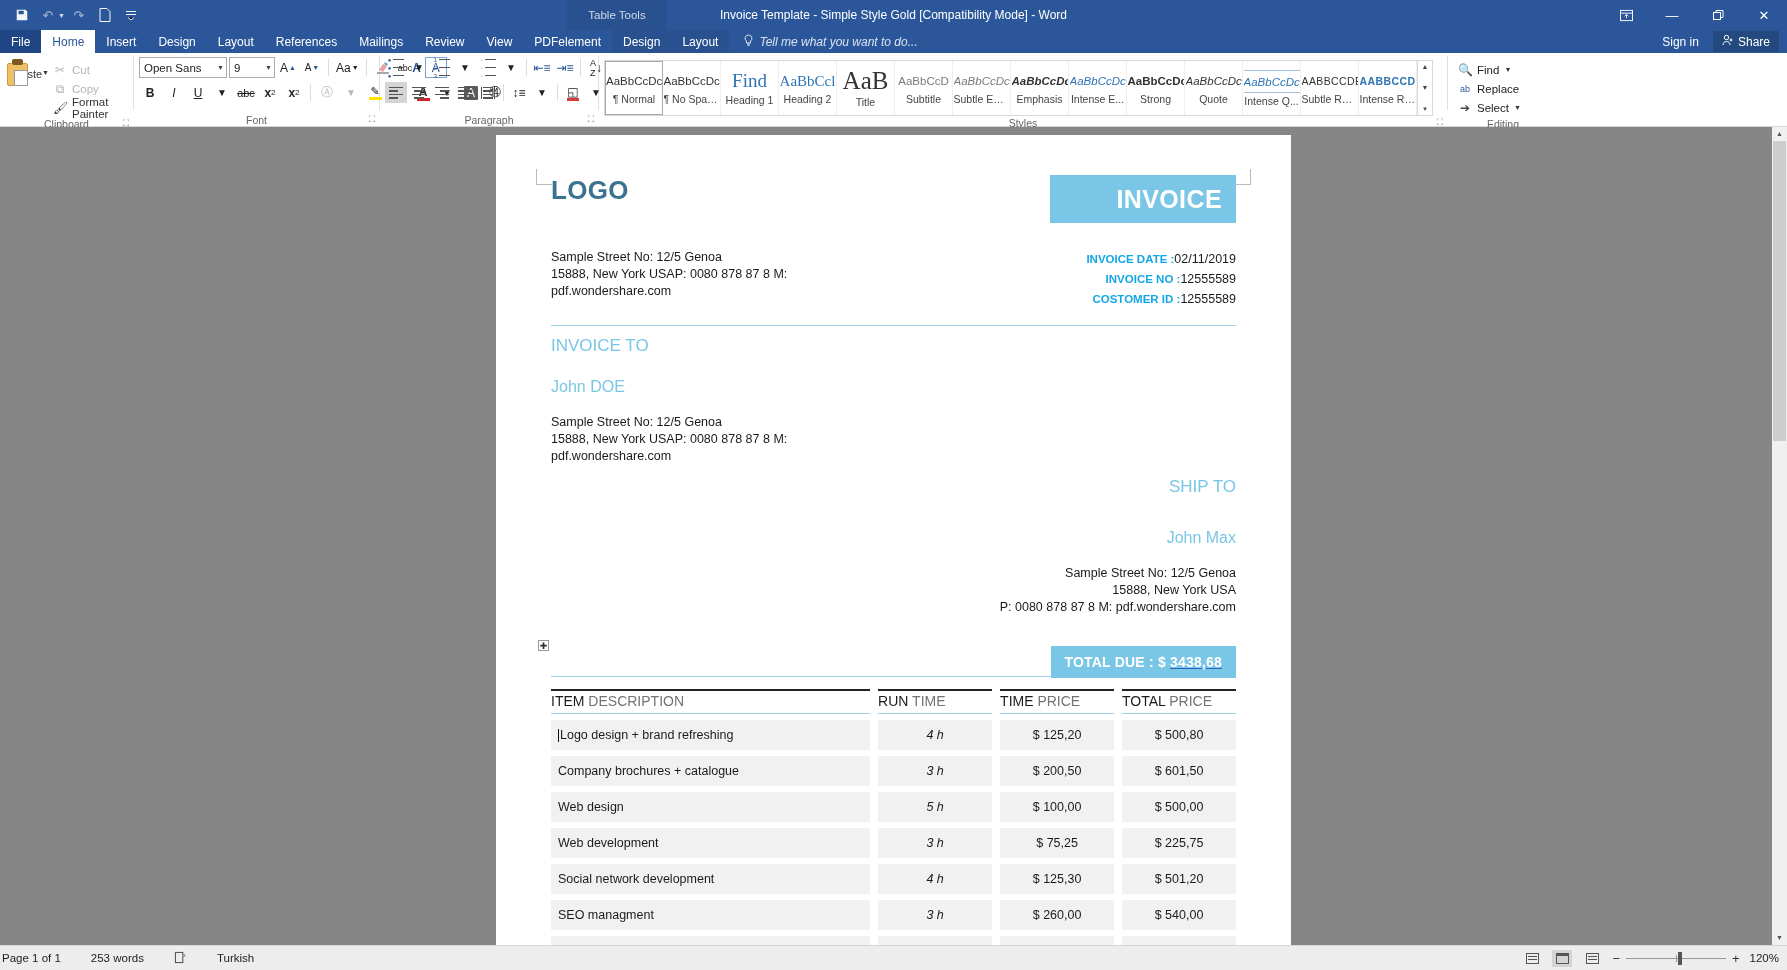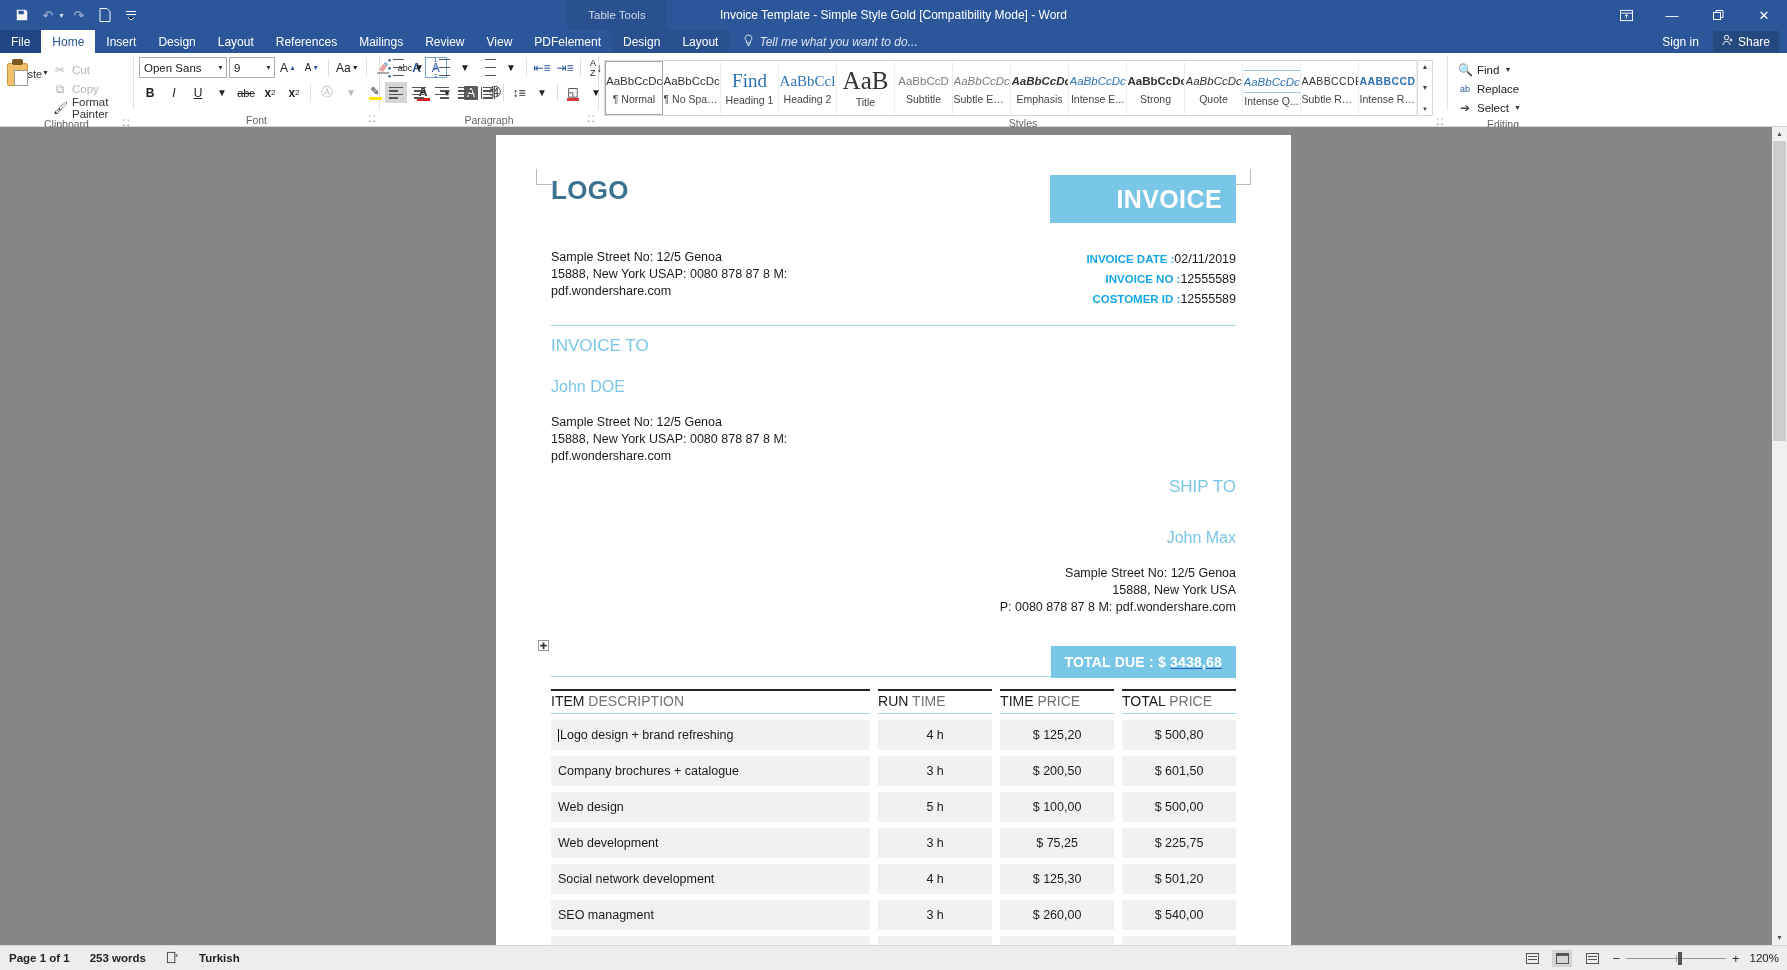--- a/index.html
+++ b/index.html
@@ -253,21 +253,21 @@
     position: absolute; left: 42px; width: 11px; height: 11px;
     border: 1px solid #999; background: #fff; color: #333; font-size: 9px;
     display: flex; align-items: center; justify-content: center;
   }
   .trow { display: flex; gap: 8px; margin-top: 6px; }
   .td {
     background: #f1f1f1; height: 30px; display: flex; align-items: center;
     font-size: 12.5px; color: #1b1b1b;
   }
   .td.c1 { width: 322px; padding-left: 7px; }
-  .td.c2 { width: 115px; justify-content: center; }
+  .td.c2 { width: 115px; justify-content: center; font-style: italic; }
   .td.c3 { width: 115px; justify-content: center; }
   .td.c4 { width: 115px; justify-content: center; }
   .caret-bar {
     display: inline-block; width: 1px; height: 13px; background: #111;
     margin-right: 1px; vertical-align: middle;
   }
 
   
   .vscroll {
     position: absolute; right: 0; top: 0; bottom: 0; width: 15px;
@@ -280,21 +280,21 @@
     position: absolute; top: 0; left: 1px; width: 13px; height: 300px;
     background: #cdcdcd;
   }
 
   
   .statusbar {
     height: 25px; background: #ededed; border-top: 1px solid #d6d6d6;
     display: flex; align-items: center; font-size: 11.5px; color: #222;
     position: relative; flex: none;
   }
-  .sb-left { display: flex; align-items: center; gap: 20px; padding-left: 9px; font-weight: bold; }
+  .sb-left { display: flex; align-items: center; gap: 30px; padding-left: 2px; }
   .sb-right {
     position: absolute; right: 8px; display: flex; align-items: center; gap: 10px;
   }
   .viewbtn { width: 20px; height: 17px; display: flex; align-items: center; justify-content: center; }
   .viewbtn.on { background: #d4d4d4; }
   .vb-ico { width: 13px; height: 11px; border: 1px solid #555; position: relative; }
   .vb-ico.read::after, .vb-ico.web::after {
     content: ''; position: absolute; left: 1px; right: 1px; top: 2px;
     height: 1px; background: #555; box-shadow: 0 3px 0 #555;
   }

